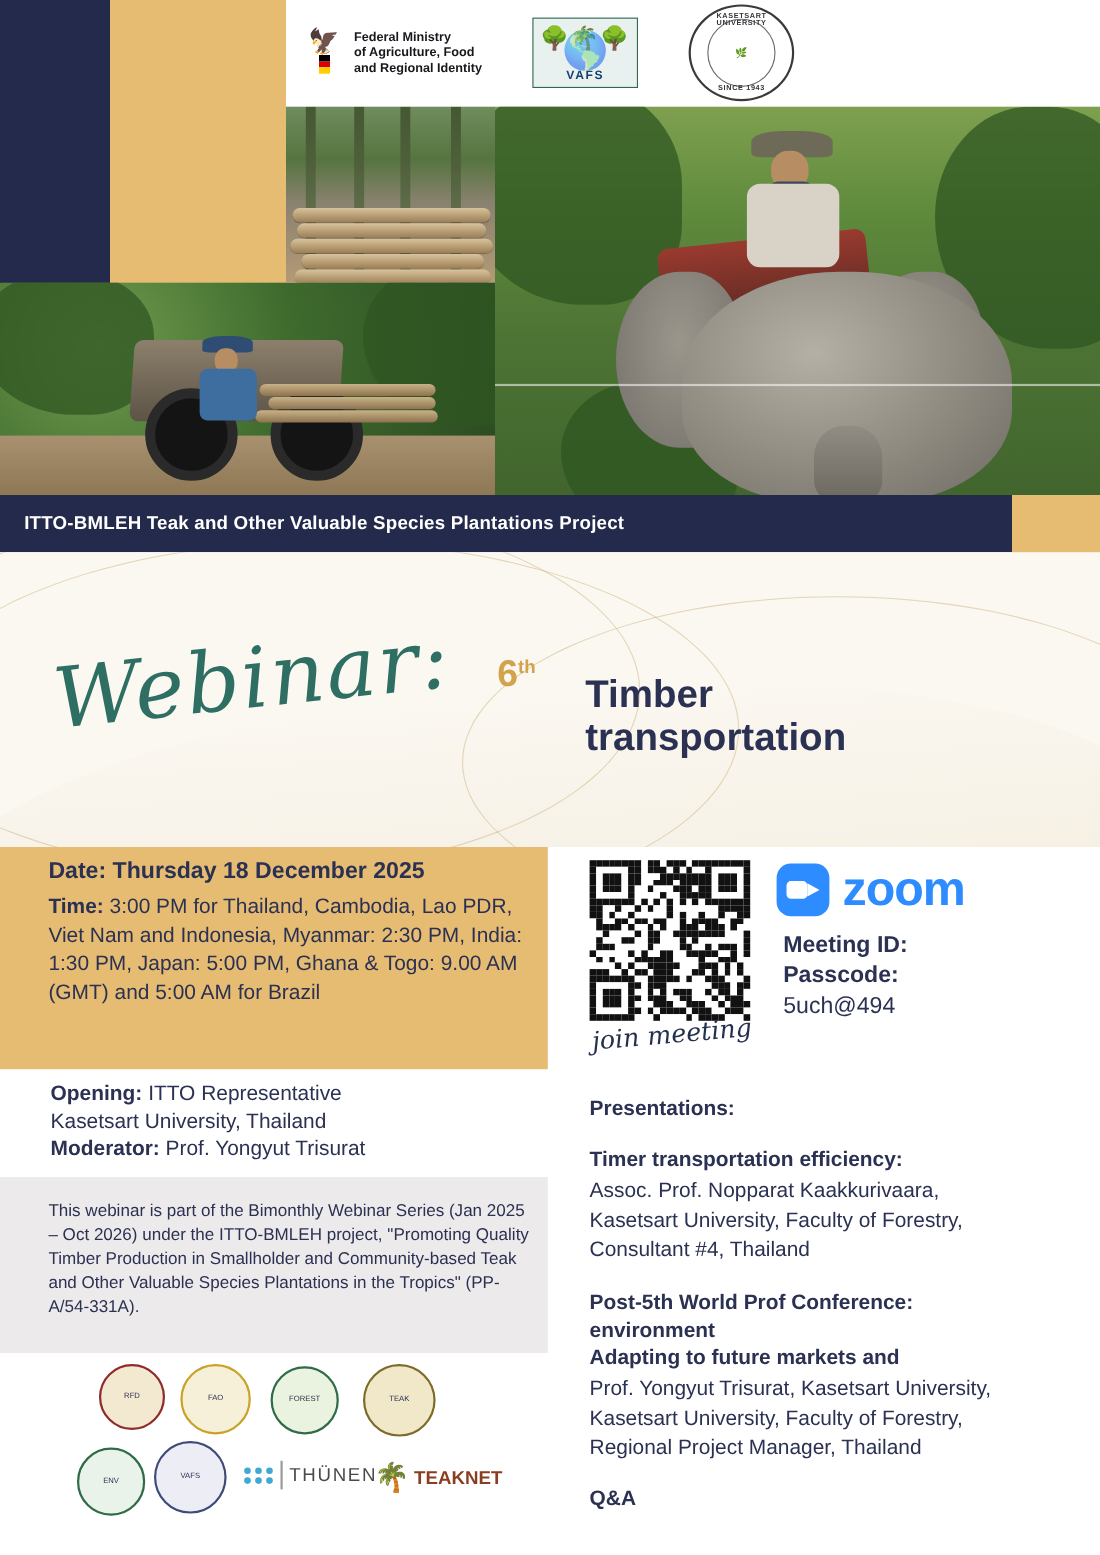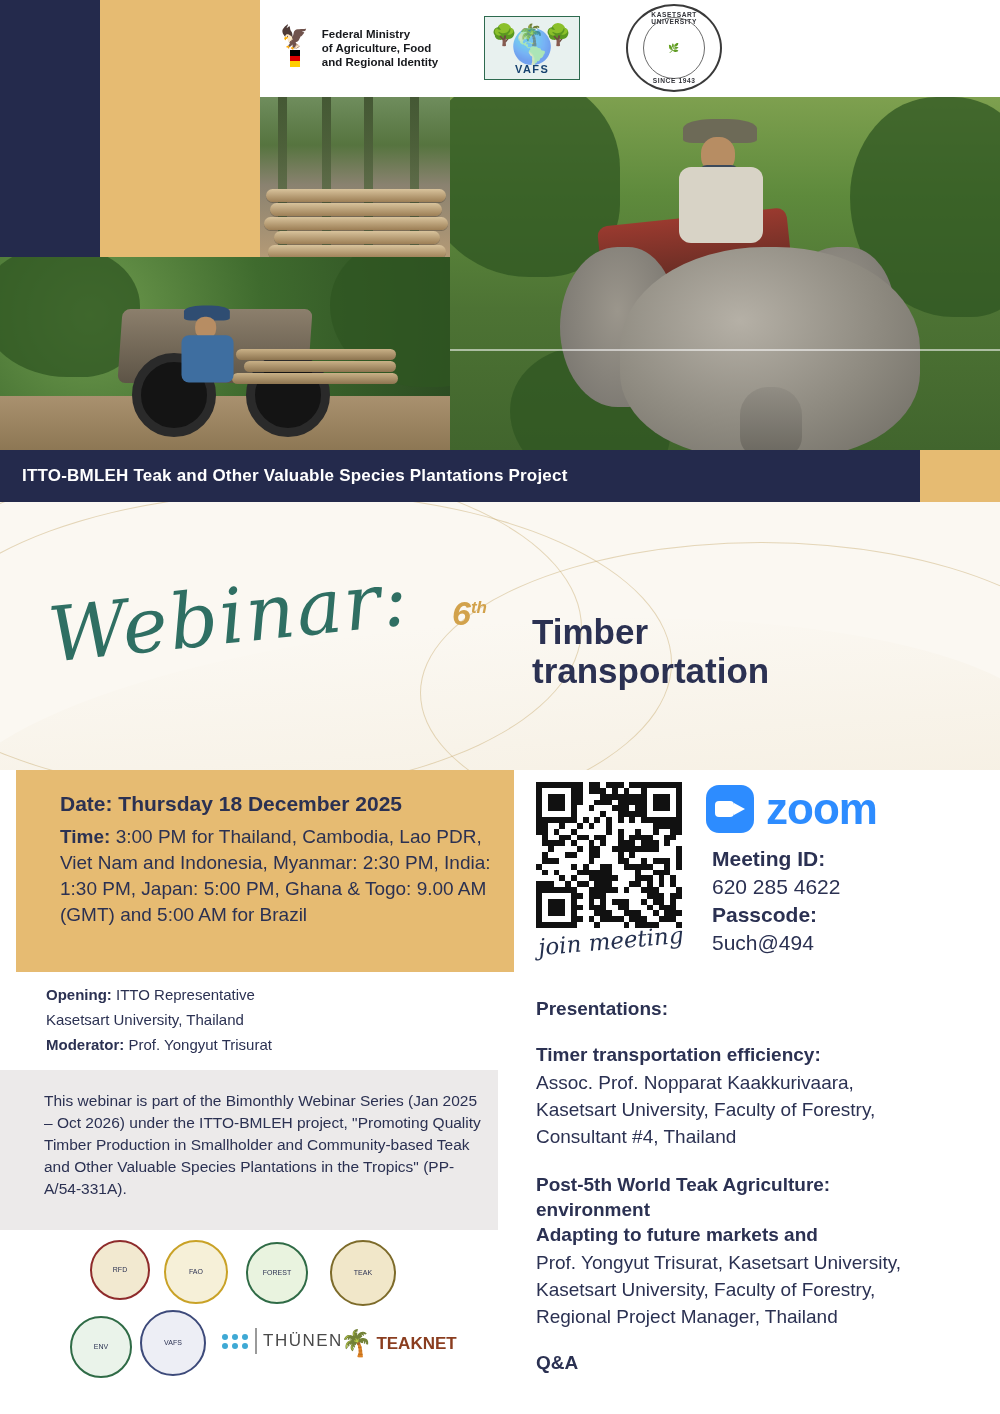--- a/index.html
+++ b/index.html
@@ -230,48 +230,47 @@
     position: absolute; left: 48px; top: 70px;
     font-family: "DejaVu Serif", serif;
     font-style: italic;
     font-size: 76px;
     color: #2f6f63;
     letter-spacing: 2px;
     transform: rotate(-6deg);
   }
   .sixth {
     position: absolute; left: 452px; top: 92px;
-    font-size: 34px; font-weight: bold; color: #d2a24c; font-style: italic;
+    font-size: 34px; font-weight: bold; color: #d2a24c;
   }
   .sixth sup { font-size: 17px; }
   .webinar-topic {
     position: absolute; left: 532px; top: 110px;
     font-size: 35px; font-weight: bold; line-height: 39px;
     color: #2b3152;
   }
 
   
   .date-box {
     position: absolute; left: 0; top: 770px; width: 498px; height: 202px;
     background: #e6bb72;
-    padding: 22px 22px 0 44px;
+    padding: 10px 22px 0 44px;
     box-sizing: border-box;
-    margin-left: 16px;
   }
   .date-line {
     font-size: 21px; font-weight: bold; color: #2b3152; margin-bottom: 8px;
   }
   .time-line {
     font-size: 19px; line-height: 26px; color: #2b3152;
   }
   .time-line b { font-weight: bold; }
 
   .opening-box {
     position: absolute; left: 46px; top: 982px; width: 470px;
-    font-size: 15px; line-height: 25px; color: #2b3152;
+    font-size: 19px; line-height: 25px; color: #2b3152;
   }
   .opening-box b { font-weight: bold; }
 
   .gray-note {
     position: absolute; left: 0; top: 1070px; width: 498px; height: 160px;
     background: #eceaea;
   }
   .note-text {
     position: absolute; left: 44px; top: 1090px; width: 440px;
     font-size: 15.5px; line-height: 22px; color: #2b3152;
@@ -1154,42 +1153,41 @@
 </div>
 <div class="join-meeting">join meeting</div>
 
 <div class="zoom-logo">
   <div class="zoom-cam"></div>
   <div class="zoom-word">zoom</div>
 </div>
 
 <div class="meeting-info">
   <div><b>Meeting ID:</b></div>
-  <div>620 285 4622</div>
   <div><b>Passcode:</b></div>
   <div>5uch@494</div>
 </div>
 
 <div class="presentations">
   <div class="pres-title">Presentations:</div>
 
   <div class="pres-item">
     <div class="pres-head">
       <div>Timer transportation efficiency:</div>
     </div>
     <div class="pres-body">
       <div>Assoc. Prof. Nopparat Kaakkurivaara,</div>
       <div>Kasetsart University, Faculty of Forestry,</div>
       <div>Consultant #4, Thailand</div>
     </div>
   </div>
 
   <div class="pres-item">
     <div class="pres-head">
-      <div>Post-5th World Teak Agriculture:</div>
+      <div>Post-5th World Prof Conference:</div>
       <div>environment</div>
       <div>Adapting to future markets and</div>
     </div>
     <div class="pres-body">
       <div>Prof. Yongyut Trisurat, Kasetsart University,</div>
       <div>Kasetsart University, Faculty of Forestry,</div>
       <div>Regional Project Manager, Thailand</div>
     </div>
   </div>
 

